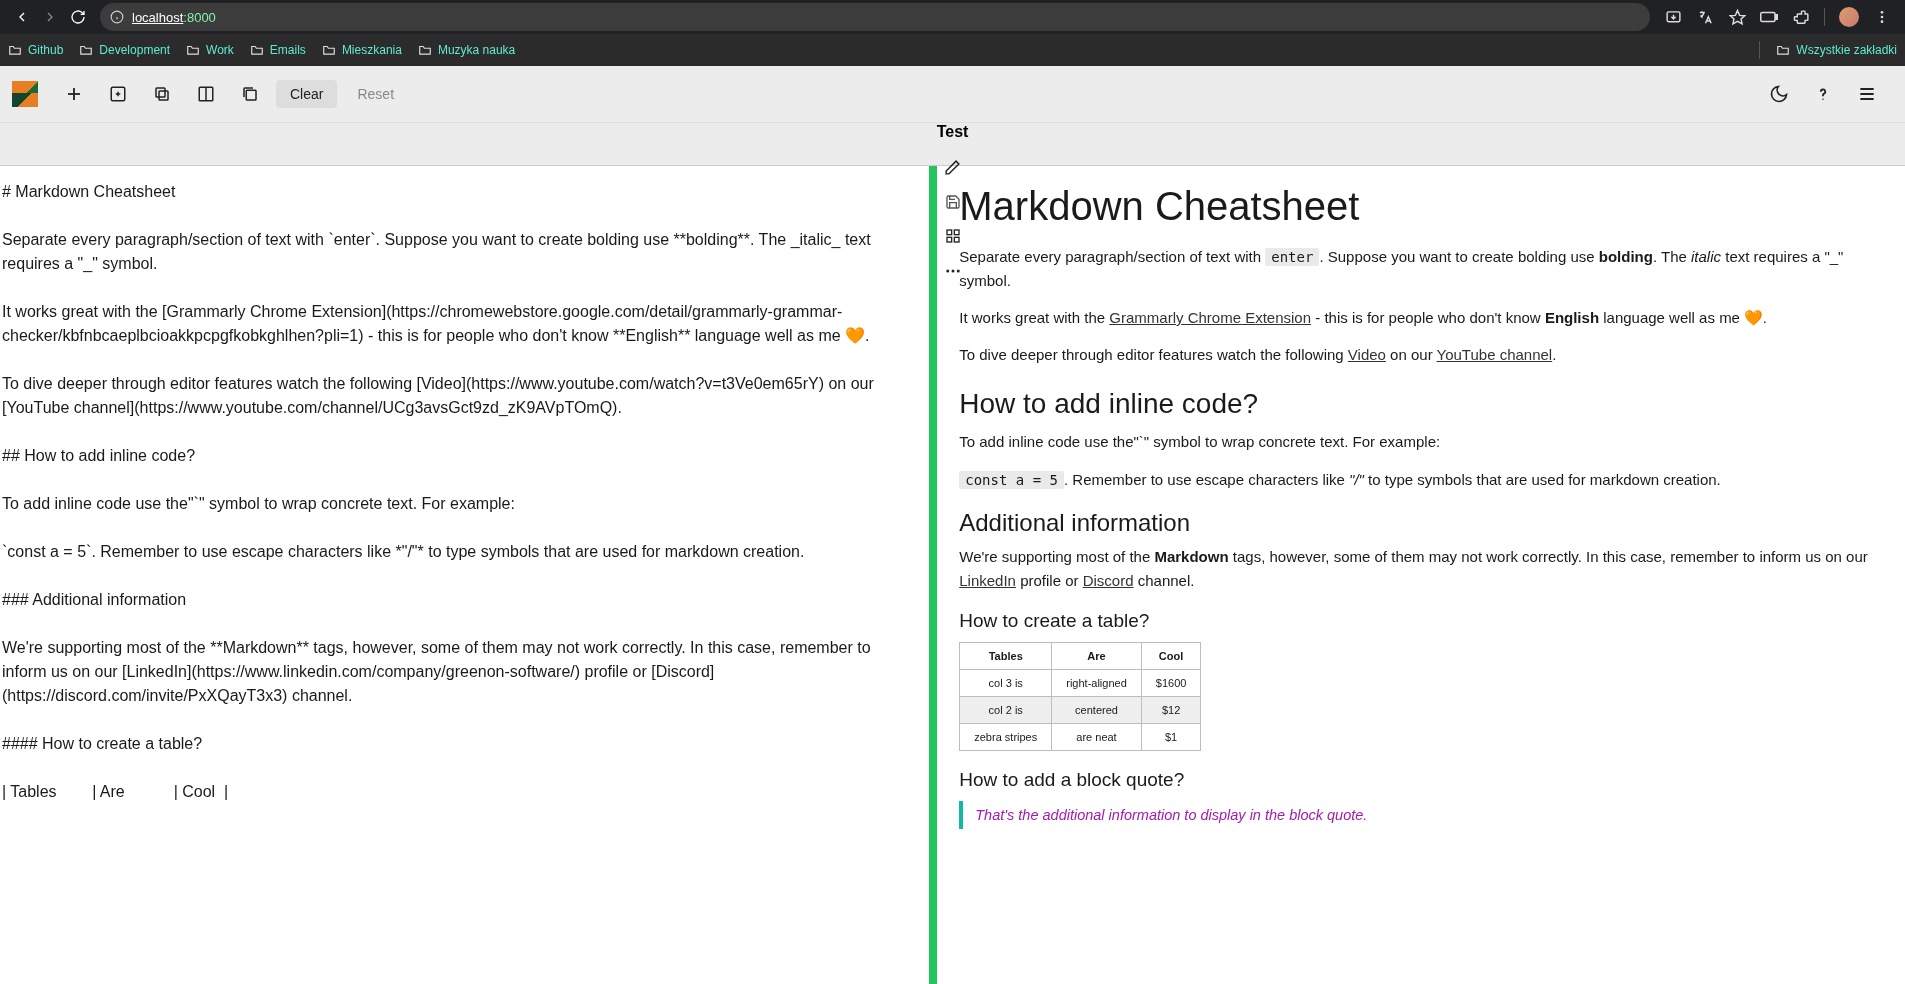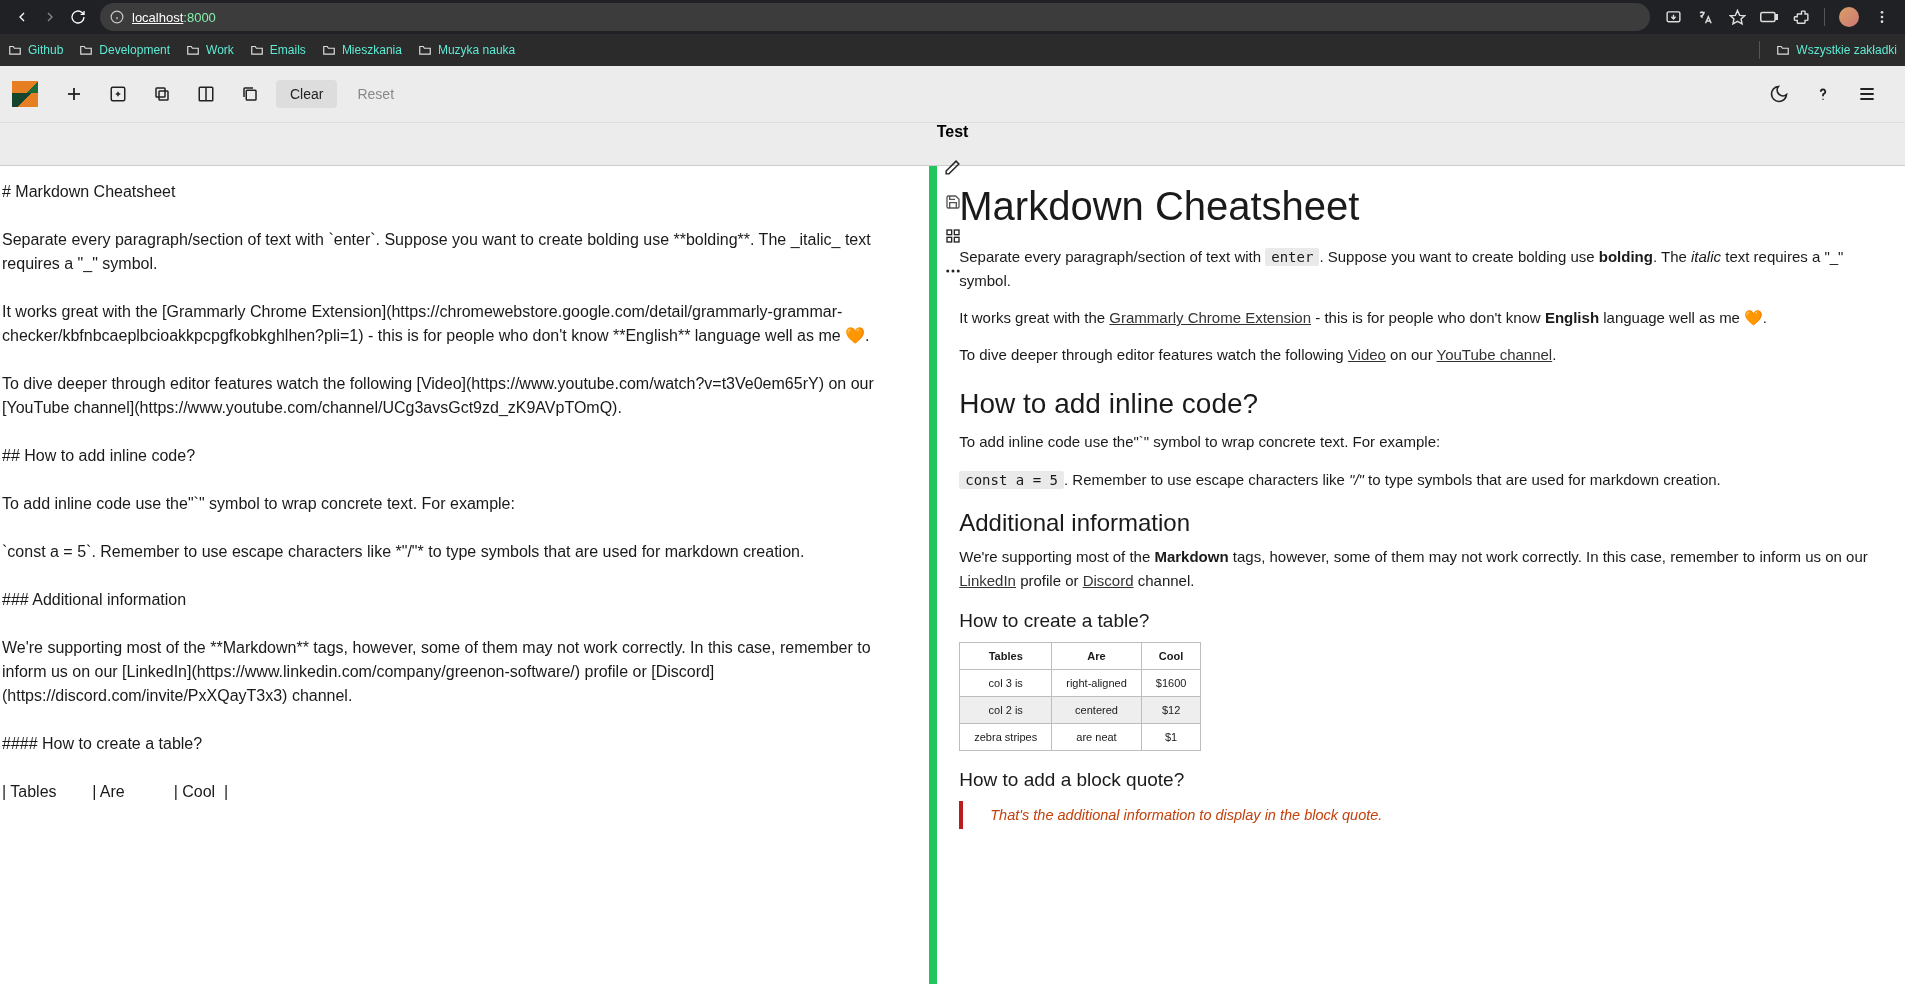--- a/index.html
+++ b/index.html
@@ -56,21 +56,21 @@
 .pane-right code.inline { background: #eaeaea; padding: 1px 6px; border-radius: 2px; font-family: Consolas, monospace; font-size: 14px;}
 .pane-right strong { font-weight: 700; }
 .pane-right em { font-style: italic; }
 .emoji { display:inline-block; }
 
 .md-table { border-collapse: collapse; margin-bottom: 16px; }
 .md-table th, .md-table td { border: 1px solid #bdbdbd; padding: 7px 14px; font-size: 11px; text-align:center;}
 .md-table th { font-weight: 700; background:#fff;}
 .md-table tr:nth-child(even) td { background: #eee; }
 
-.blockquote { border-left: 4px solid #b91c1c; padding: 6px 27px; color: #c2410c; font-style: italic; font-size:14.5px;}
+.blockquote { border-left: 4px solid #14b8a6; padding: 6px 12px; color: #a21caf; font-style: italic; font-size:14.5px;}
 
 svg { display: block; }
 </style>
 </head>
 <body>
 
 <div class="chrome-top">
   <div class="nav-btn">
     <svg width="16" height="16" viewBox="0 0 24 24" fill="none" stroke="#fff" stroke-width="2">
         <path d="M15 18l-6-6 6-6"></path>

